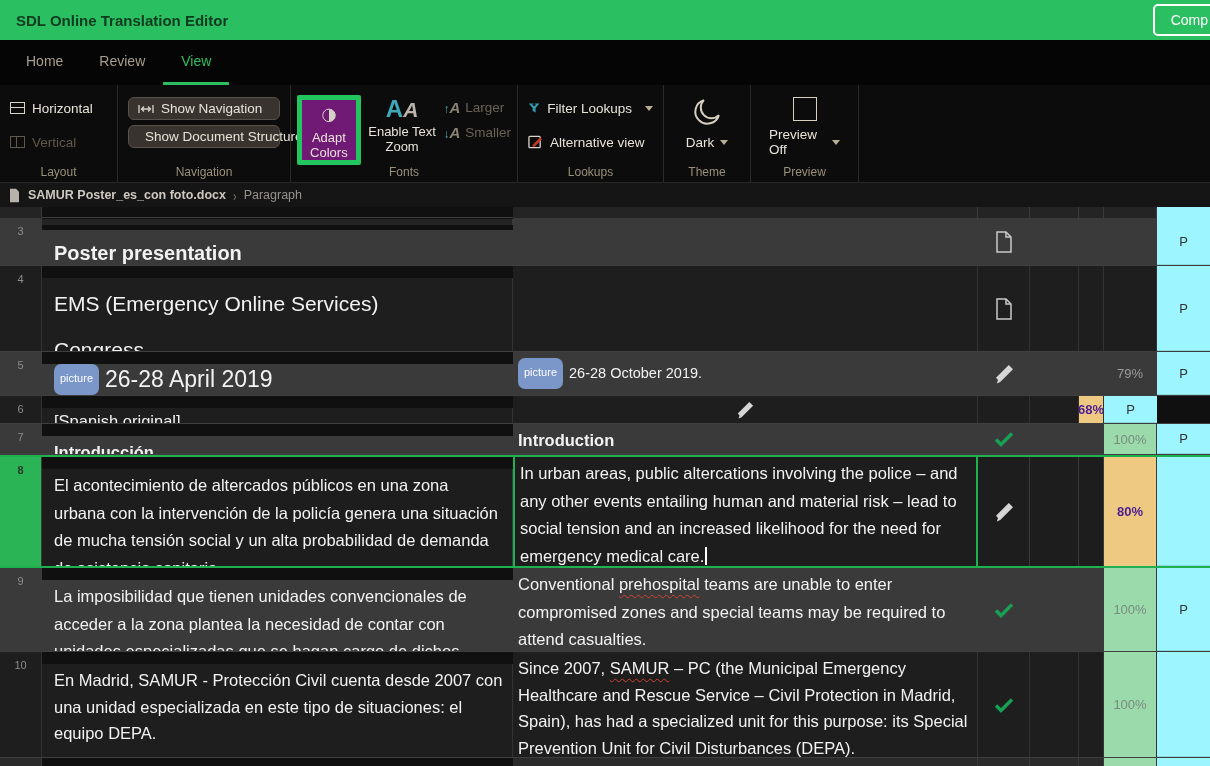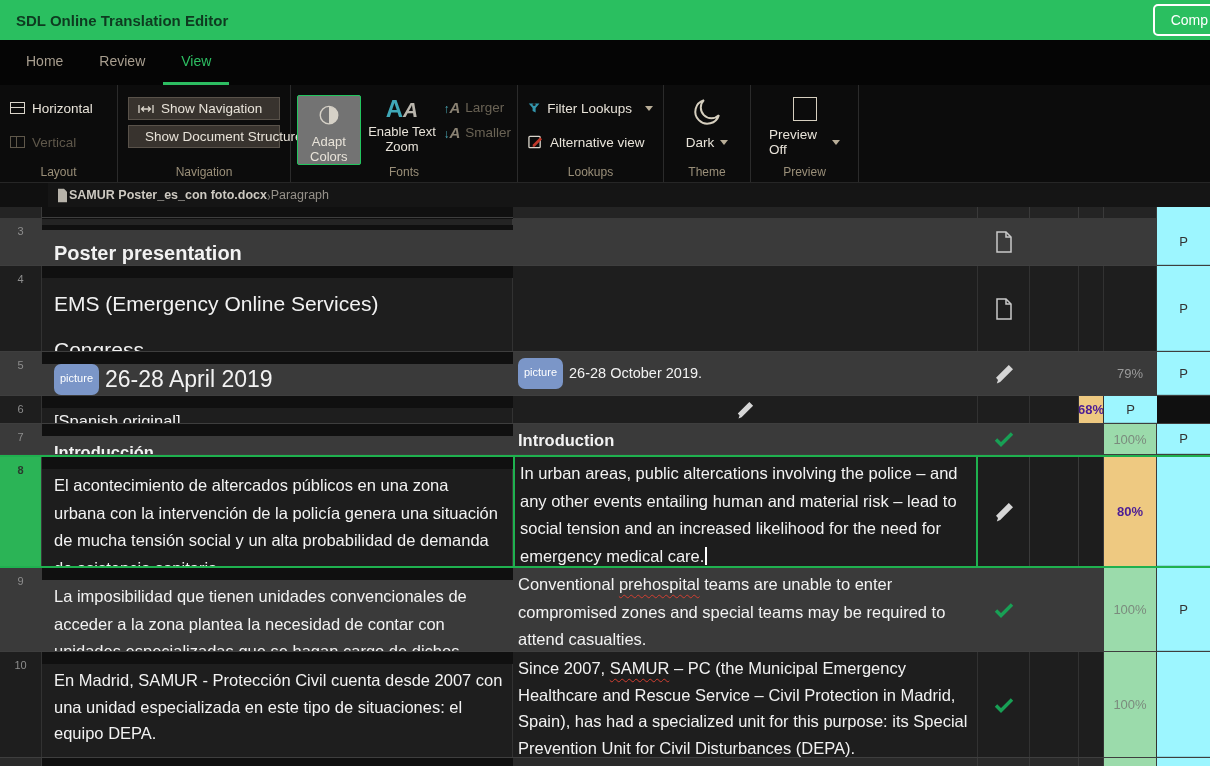--- a/index.html
+++ b/index.html
@@ -22,37 +22,37 @@
 
   
   .ribbon { height:98px; background:#0c0c0c; display:flex; border-bottom:1px solid #262626; }
   .rgroup { position:relative; border-right:1px solid #2b2b2b; padding:10px 0 18px 0; }
   .rgroup-label { position:absolute; bottom:3px; left:0; right:0; text-align:center;
                   font-size:12px; color:#9a8f79; }
   .ritem { display:flex; align-items:center; gap:7px; font-size:13.5px; color:#e8e3d9;
            height:26px; padding:0 10px; white-space:nowrap; }
   .ritem.disabled { color:#5f584b; }
   .rbtn { display:flex; align-items:center; gap:7px; font-size:13.5px; color:#e8e3d9;
-          background:#38332e; border:1px solid #59524a; border-radius:0;
+          background:#38332e; border:1px solid #59524a; border-radius:6px;
           padding:3px 9px; margin:2px 10px; white-space:nowrap; }
   .caret-down { width:0; height:0; border-left:4px solid transparent; border-right:4px solid transparent;
                 border-top:5px solid #b9ae98; display:inline-block; margin-left:6px; }
 
   
   .ic-horizontal { width:15px; height:12px; border:1.5px solid #d9d4ca; position:relative; }
   .ic-horizontal::after { content:""; position:absolute; left:0; right:0; top:4px; border-top:1.5px solid #d9d4ca; }
   .ic-vertical { width:15px; height:12px; border:1.5px solid #5f584b; position:relative; }
   .ic-vertical::after { content:""; position:absolute; top:0; bottom:0; left:5px; border-left:1.5px solid #5f584b; }
 
   
   .fonts-inner { display:flex; align-items:flex-start; padding:0 6px; }
   .bigbtn { width:66px; height:70px; display:flex; flex-direction:column; align-items:center;
             justify-content:flex-start; gap:4px; font-size:13px; color:#e8e3d9; text-align:center;
             border-radius:2px; padding-top:6px; line-height:15px; }
-  .bigbtn.pressed { background:#737373; border:1px solid #22c55e; }
+  .bigbtn.pressed { background:#701a75; border:5px solid #22c55e; }
   .aa-icon { font-weight:bold; }
   .aa-big { color:#3fa8b8; font-size:24px; font-weight:bold; }
   .aa-it { color:#b9b5ac; font-size:21px; font-style:italic; font-weight:bold; }
   .small-col { display:flex; flex-direction:column; gap:8px; margin-top:4px; }
   .small-item { display:flex; align-items:center; gap:5px; font-size:13.5px; color:#6a6355; }
   .arr { color:#4aa7b5; font-size:12px; font-weight:bold; }
   .it-a { font-style:italic; font-weight:bold; color:#8a8273; font-size:15px; }
 
   
   .ic-fmt-tags { position:relative; width:16px; height:13px; border:1.5px solid #8d79c8; border-radius:3px; }
@@ -61,22 +61,22 @@
             clip-path:polygon(25% 0,75% 0,100% 50%,75% 100%,25% 100%,0 50%); }
   .ic-funnel { width:15px; height:14px; }
   .ic-altview { width:15px; height:14px; }
 
   
   .vgroup-inner { display:flex; flex-direction:column; align-items:center; gap:6px; padding:0 18px; }
   .ic-square { width:24px; height:24px; border:1.5px solid #d6cfbf; margin-top:2px; }
   .vlabel { display:flex; align-items:center; font-size:13.5px; color:#e8e3d9; }
 
   
-  .breadcrumb { height:24px; background:#151515; display:flex; align-items:center; 
-                padding-left:8px; font-size:12.5px;margin-left:48px; }
+  .breadcrumb { height:24px; background:#151515; display:flex; align-items:center; gap:7px;
+                padding-left:8px; font-size:12.5px; }
   .bc-file { color:#cdc9c1; font-weight:bold; }
   .bc-sep { color:#7a766f; font-size:11px; transform:scaleY(1.4); }
   .bc-section { color:#96918a; }
 
   
   .grid { width:1210px; }
   .row { display:grid; grid-template-columns:42px 471px 465px 52px 49px 25px 53px 53px;
          border-bottom:1px solid #3e3e3e; }
   .row.dark  > .cell { background:#1e1e1e; }
   .row.light > .cell { background:#3a3a3a; }

